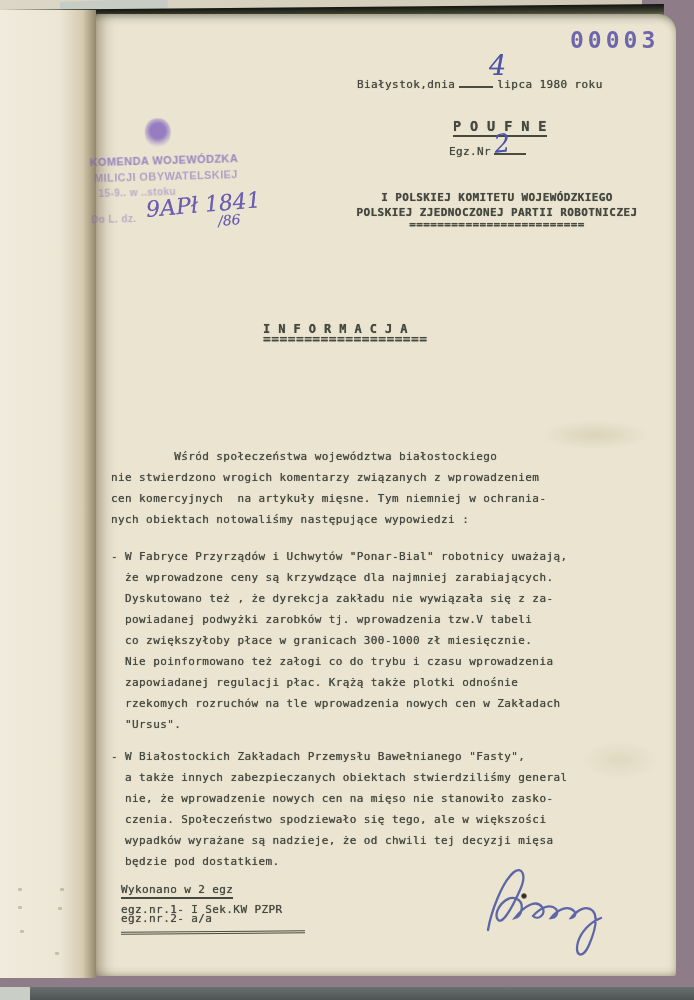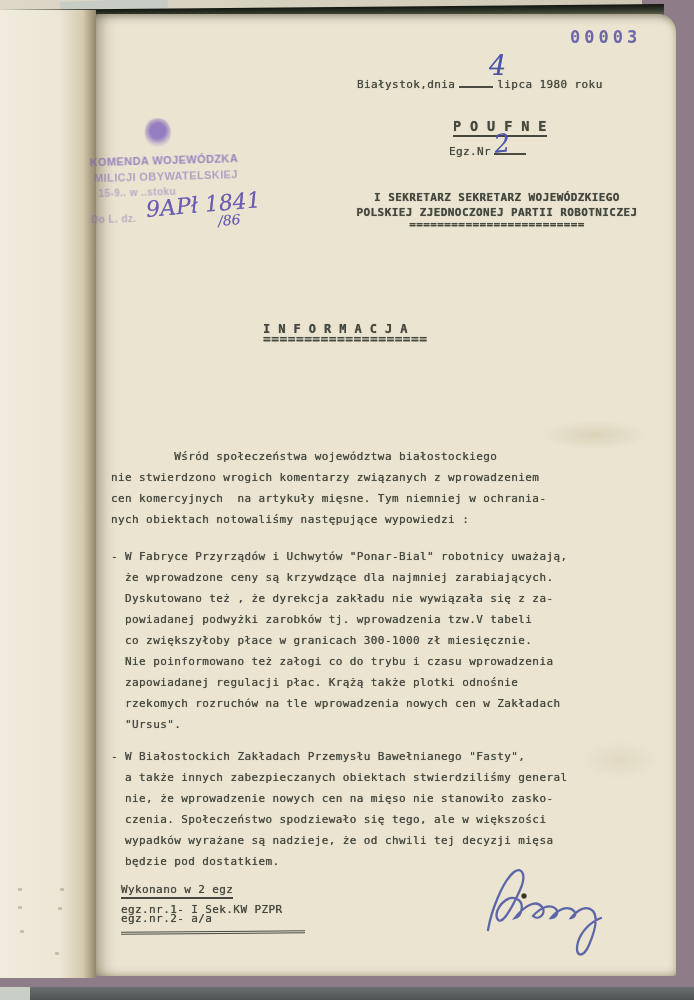--- a/index.html
+++ b/index.html
@@ -39,21 +39,21 @@
   .typed-block { white-space:pre; line-height:21px; }
   .bold { font-weight:bold; }
 
   .blank-line { display:inline-block; height:12px; border-bottom:2px solid #4a4c42; }
 
   
   .hand { font-family:"DejaVu Serif","Liberation Serif",serif; font-style:italic;
     color:#4c55a8; text-shadow:0 0 .5px rgba(76,85,168,.6); }
 
   
-  .archive-no { font-size:17px; font-weight:bold; letter-spacing:4px; color:#6e66aa;
+  .archive-no { font-size:23px; font-weight:bold; letter-spacing:4px; color:#6e66aa;
     filter:blur(.4px); }
   .stamp { left:88px; top:120px; width:164px; height:110px; color:#7d63b8;
     transform:rotate(-1.6deg); filter:blur(.55px); opacity:.88;
     font-family:"Liberation Sans","DejaVu Sans",sans-serif; font-weight:bold;
     font-size:11px; letter-spacing:.4px; }
   .stamp .l { position:absolute; white-space:nowrap; }
   .stamp-emblem { position:absolute; left:58px; top:-2px; width:26px; height:30px;
     background:radial-gradient(circle at 50% 42%, rgba(134,104,190,.95) 35%, rgba(134,104,190,.25) 62%, rgba(134,104,190,0) 75%);
     border-radius:46% 46% 50% 50%; }
   .fade1 { opacity:.85; } .fade2 { opacity:.6; } .fade3 { opacity:.5; }
@@ -106,21 +106,21 @@
     <div class="stamp-emblem"></div>
     <div class="l fade1" style="left:2px;top:34px">KOMENDA WOJEWÓDZKA</div>
     <div class="l fade2" style="left:6px;top:50px">MILICJI OBYWATELSKIEJ</div>
     <div class="l fade3" style="left:10px;top:66px;font-size:10px">15-9..  w ..stoku</div>
     <div class="l fade3" style="left:2px;top:92px;font-size:10px">Do L. dz.</div>
   </div>
   <div class="abs hand" style="left:146px;top:192px;font-size:22px;color:#6c5cb4;transform:rotate(-5deg)">9APł 1841</div>
   <div class="abs hand" style="left:218px;top:212px;font-size:14px;color:#6c5cb4;transform:rotate(-5deg)">/86</div>
 
   <div class="abs typed bold addr" style="left:330px;top:190px;width:334px">
-    <div>I SEKRETARZ SEKRETARZ WOJEWÓDZKIEGO</div>
+    <div>I POLSKIEJ KOMITETU WOJEWÓDZKIEGO</div>
     <div>POLSKIEJ ZJEDNOCZONEJ PARTII ROBOTNICZEJ</div>
     <div style="line-height:10px">=========================</div>
   </div>
 
   <div class="abs typed bold" style="left:263px;top:322px;font-size:12px">I N F O R M A C J A</div>
   <div class="abs typed bold" style="left:263px;top:331px;font-size:13px">====================</div>
 
 
   <div class="abs typed typed-block" style="left:111px;top:446px">         Wśród społeczeństwa województwa białostockiego
 nie stwierdzono wrogich komentarzy związanych z wprowadzeniem

